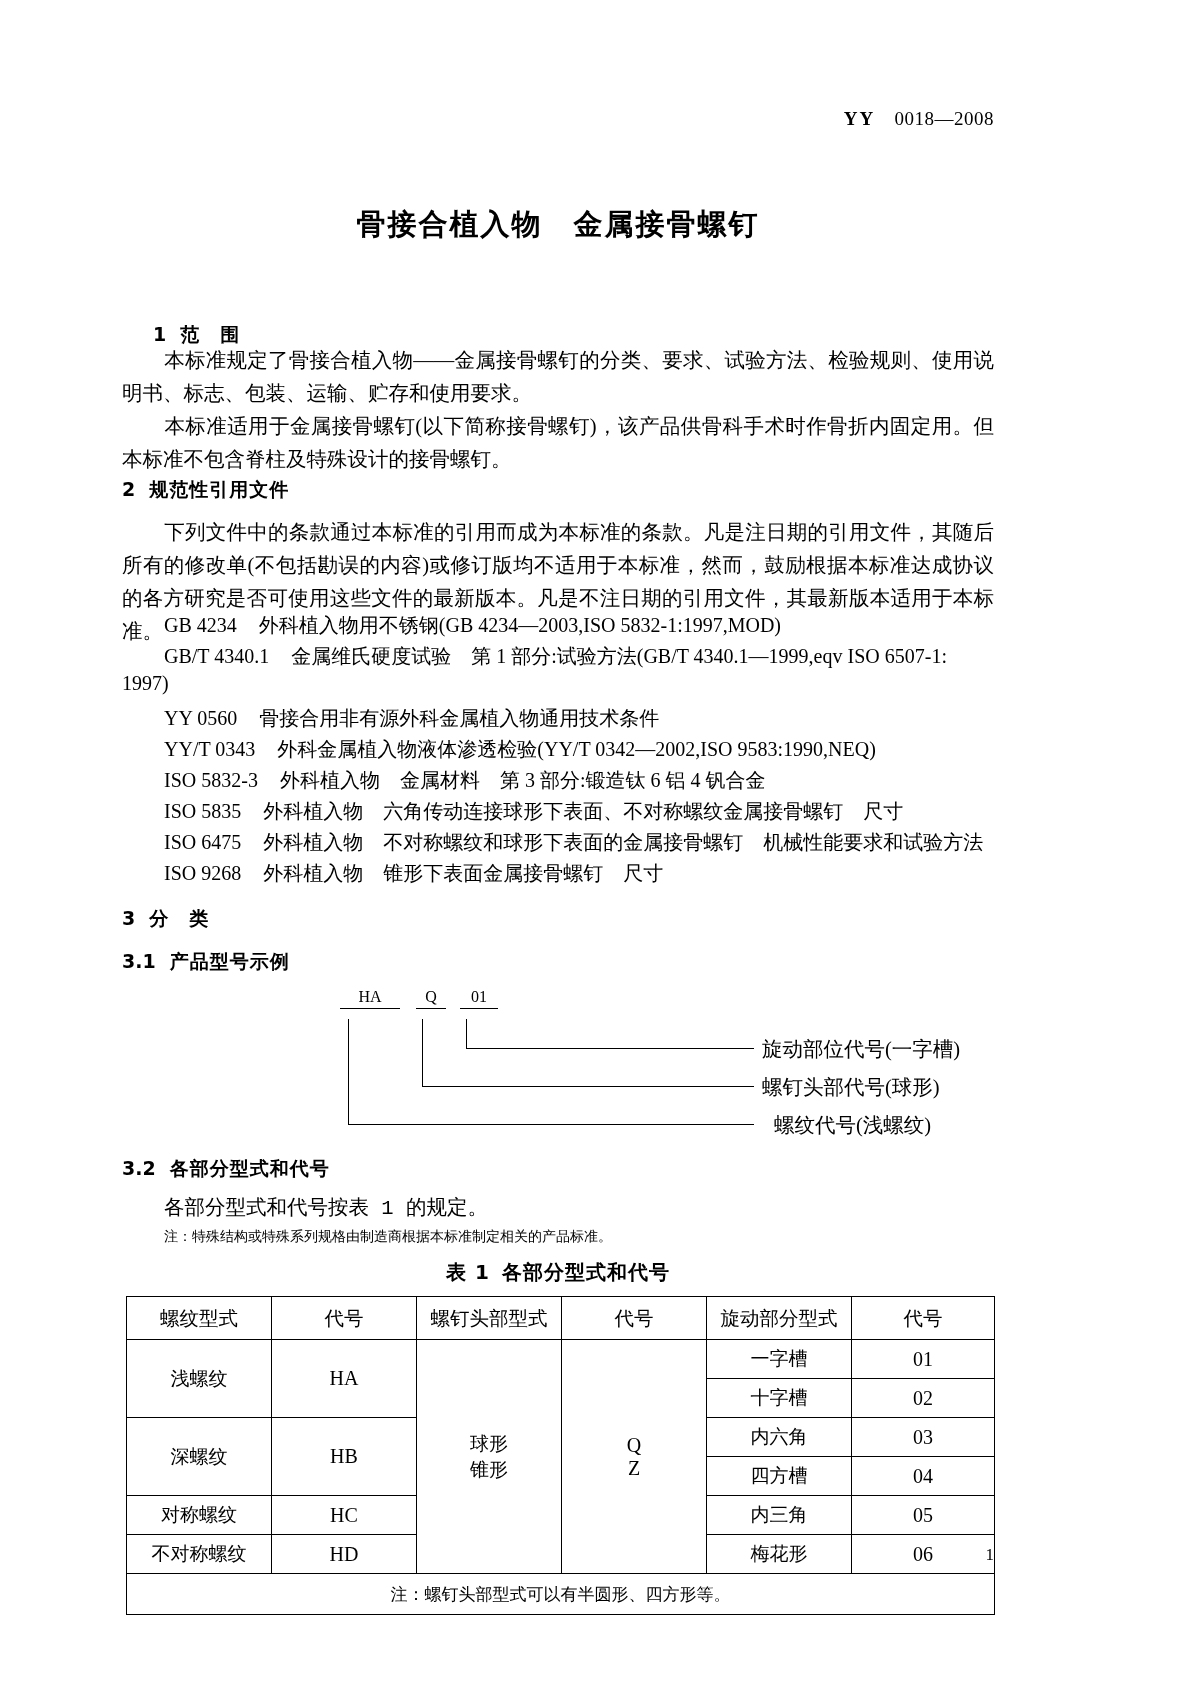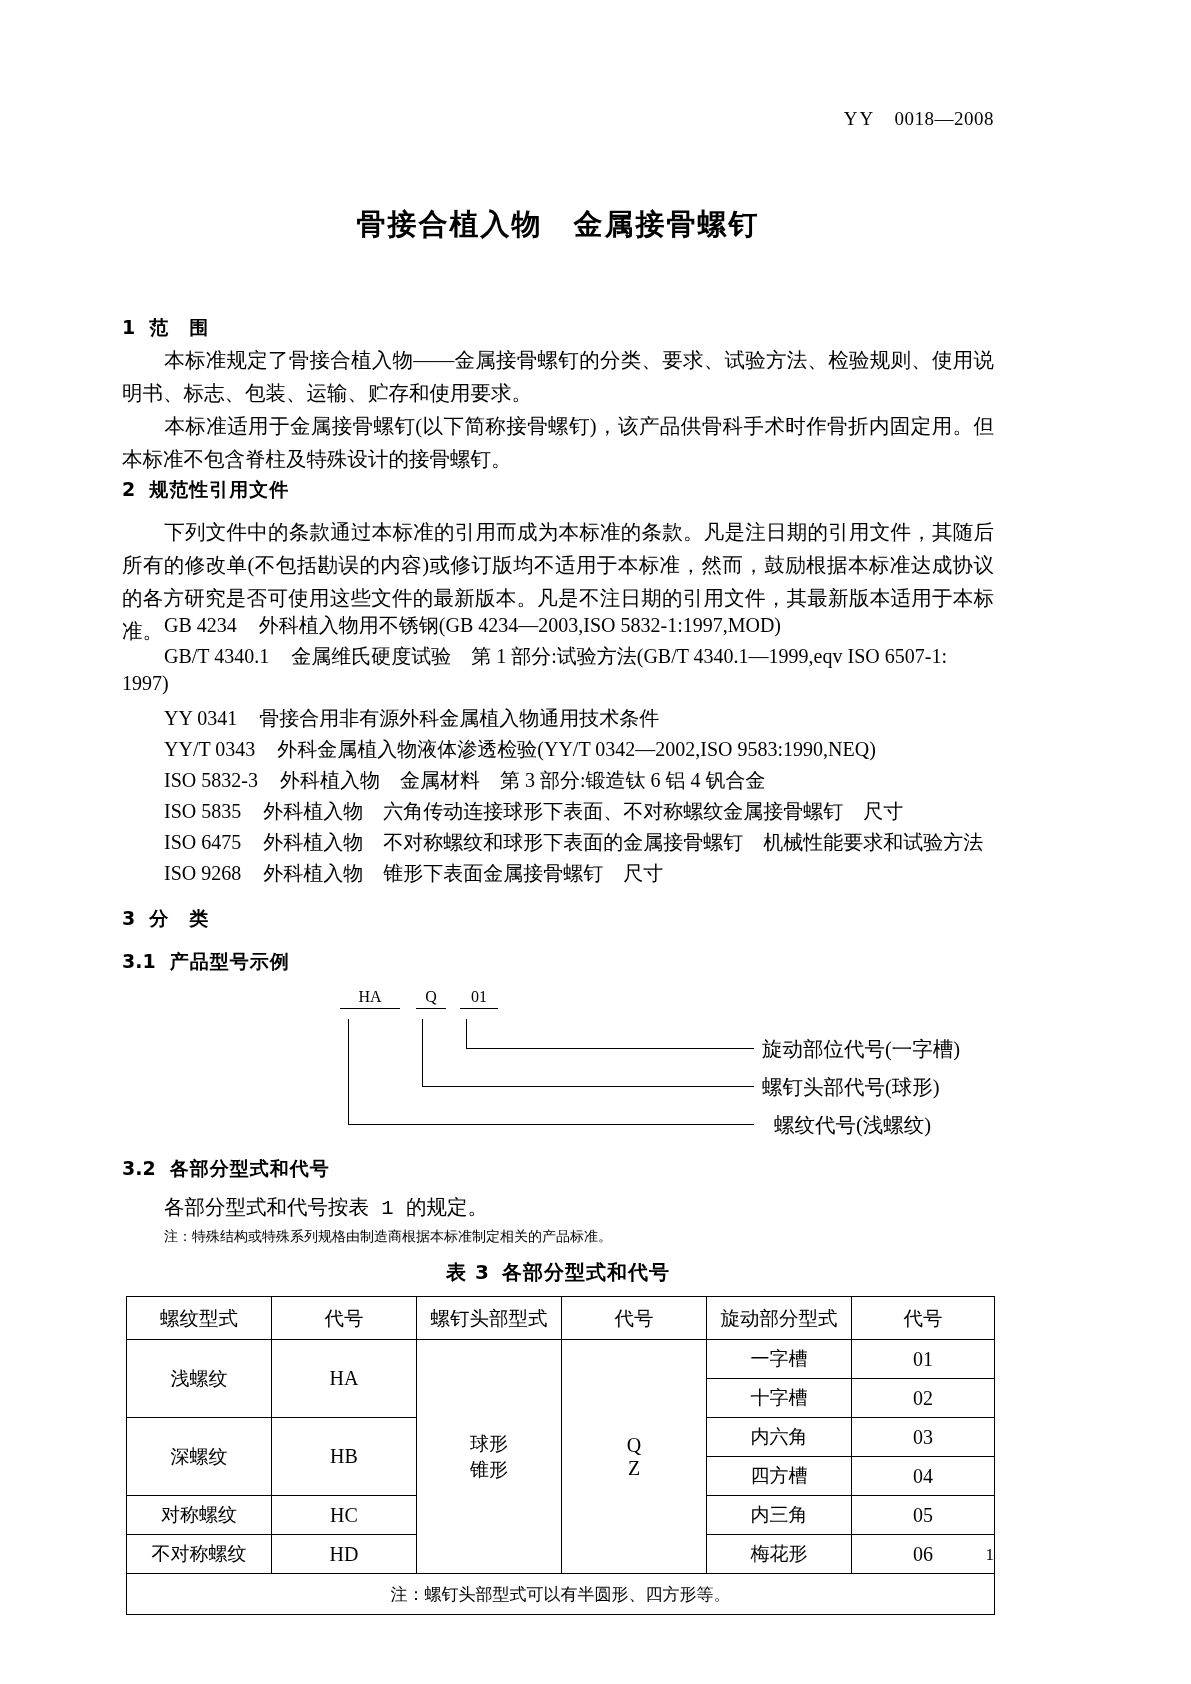--- a/index.html
+++ b/index.html
@@ -31,21 +31,21 @@
   
   .header {
     position: absolute;
     top: 108px;
     right: 0;
     font-family: "Liberation Serif", serif;
     font-size: 19px;
     letter-spacing: 0.5px;
   }
   .header .std-prefix {
-    font-weight: normal;
+    font-weight: bold;
     letter-spacing: 2px;
   }
 
   
   .doc-title {
     position: absolute;
     top: 205px;
     left: 0;
     width: 872px;
     text-align: center;
@@ -182,21 +182,21 @@
 <div class="page">
   <div class="content">
 
     <div class="header">
       <span class="std-prefix">YY</span>
       <span class="sp"></span><span>0018—2008</span>
     </div>
 
     <div class="doc-title">骨接合植入物　金属接骨螺钉</div>
 
-    <div class="h1" style="top:315px;">
+    <div class="h1" style="top:322px;margin-left:31px;">
       <span class="num">1</span><span>范　围</span>
     </div>
 
     <div class="para" style="top:344px;">
       <span class="ind"></span><span>本标准规定了骨接合植入物——金属接骨螺钉的分类、要求、试验方法、检验规则、使用说明书、标志、包装、运输、贮存和使用要求。</span>
     </div>
 
     <div class="para" style="top:410px;">
       <span class="ind"></span><span>本标准适用于金属接骨螺钉(以下简称接骨螺钉)，该产品供骨科手术时作骨折内固定用。但本标准不包含脊柱及特殊设计的接骨螺钉。</span>
     </div>
@@ -213,21 +213,21 @@
       <span class="ind"></span><span>GB 4234</span><span class="sp-wide"></span><span>外科植入物用不锈钢(GB 4234—2003,ISO 5832-1:1997,MOD)</span>
     </div>
 
     <div class="ref-line" style="top:641px;">
       <span class="ind"></span><span>GB/T 4340.1</span><span class="sp-wide"></span><span>金属维氏硬度试验　第 1 部分:试验方法(GB/T 4340.1—1999,eqv ISO 6507-1:</span>
     </div>
 
     <div class="ref-cont" style="top:672px;">1997)</div>
 
     <div class="ref-line" style="top:703px;">
-      <span class="ind"></span><span>YY 0341</span><span class="sp-wide"></span><span>骨接合用非有源外科金属植入物通用技术条件</span>
+      <span class="ind"></span><span>YY 0560</span><span class="sp-wide"></span><span>骨接合用非有源外科金属植入物通用技术条件</span>
     </div>
 
     <div class="ref-line" style="top:734px;">
       <span class="ind"></span><span>YY/T 0343</span><span class="sp-wide"></span><span>外科金属植入物液体渗透检验(YY/T 0342—2002,ISO 9583:1990,NEQ)</span>
     </div>
 
     <div class="ref-line" style="top:765px;">
       <span class="ind"></span><span>ISO 5832-3</span><span class="sp-wide"></span><span>外科植入物　金属材料　第 3 部分:锻造钛 6 铝 4 钒合金</span>
     </div>
 
@@ -274,21 +274,21 @@
       <span class="num">3.2</span><span>各部分型式和代号</span>
     </div>
 
     <div class="para" style="top:1192px;font-family:Liberation Mono, monospace;">
       <span class="ind"></span><span>各部分型式和代号按表 1 的规定。</span>
     </div>
 
     <div class="note" style="top:1228px;">注：特殊结构或特殊系列规格由制造商根据本标准制定相关的产品标准。</div>
 
     <div class="tbl-caption" style="top:1259px;">
-      <span>表 3</span><span class="tc-sp"></span><span>各部分型式和代号</span>
+      <span>表 1</span><span class="tc-sp"></span><span>各部分型式和代号</span>
     </div>
 
     <table class="spec" style="top:1296px;">
       <colgroup>
         <col style="width:145px;">
         <col style="width:145px;">
         <col style="width:145px;">
         <col style="width:145px;">
         <col style="width:145px;">
         <col style="width:143px;">

